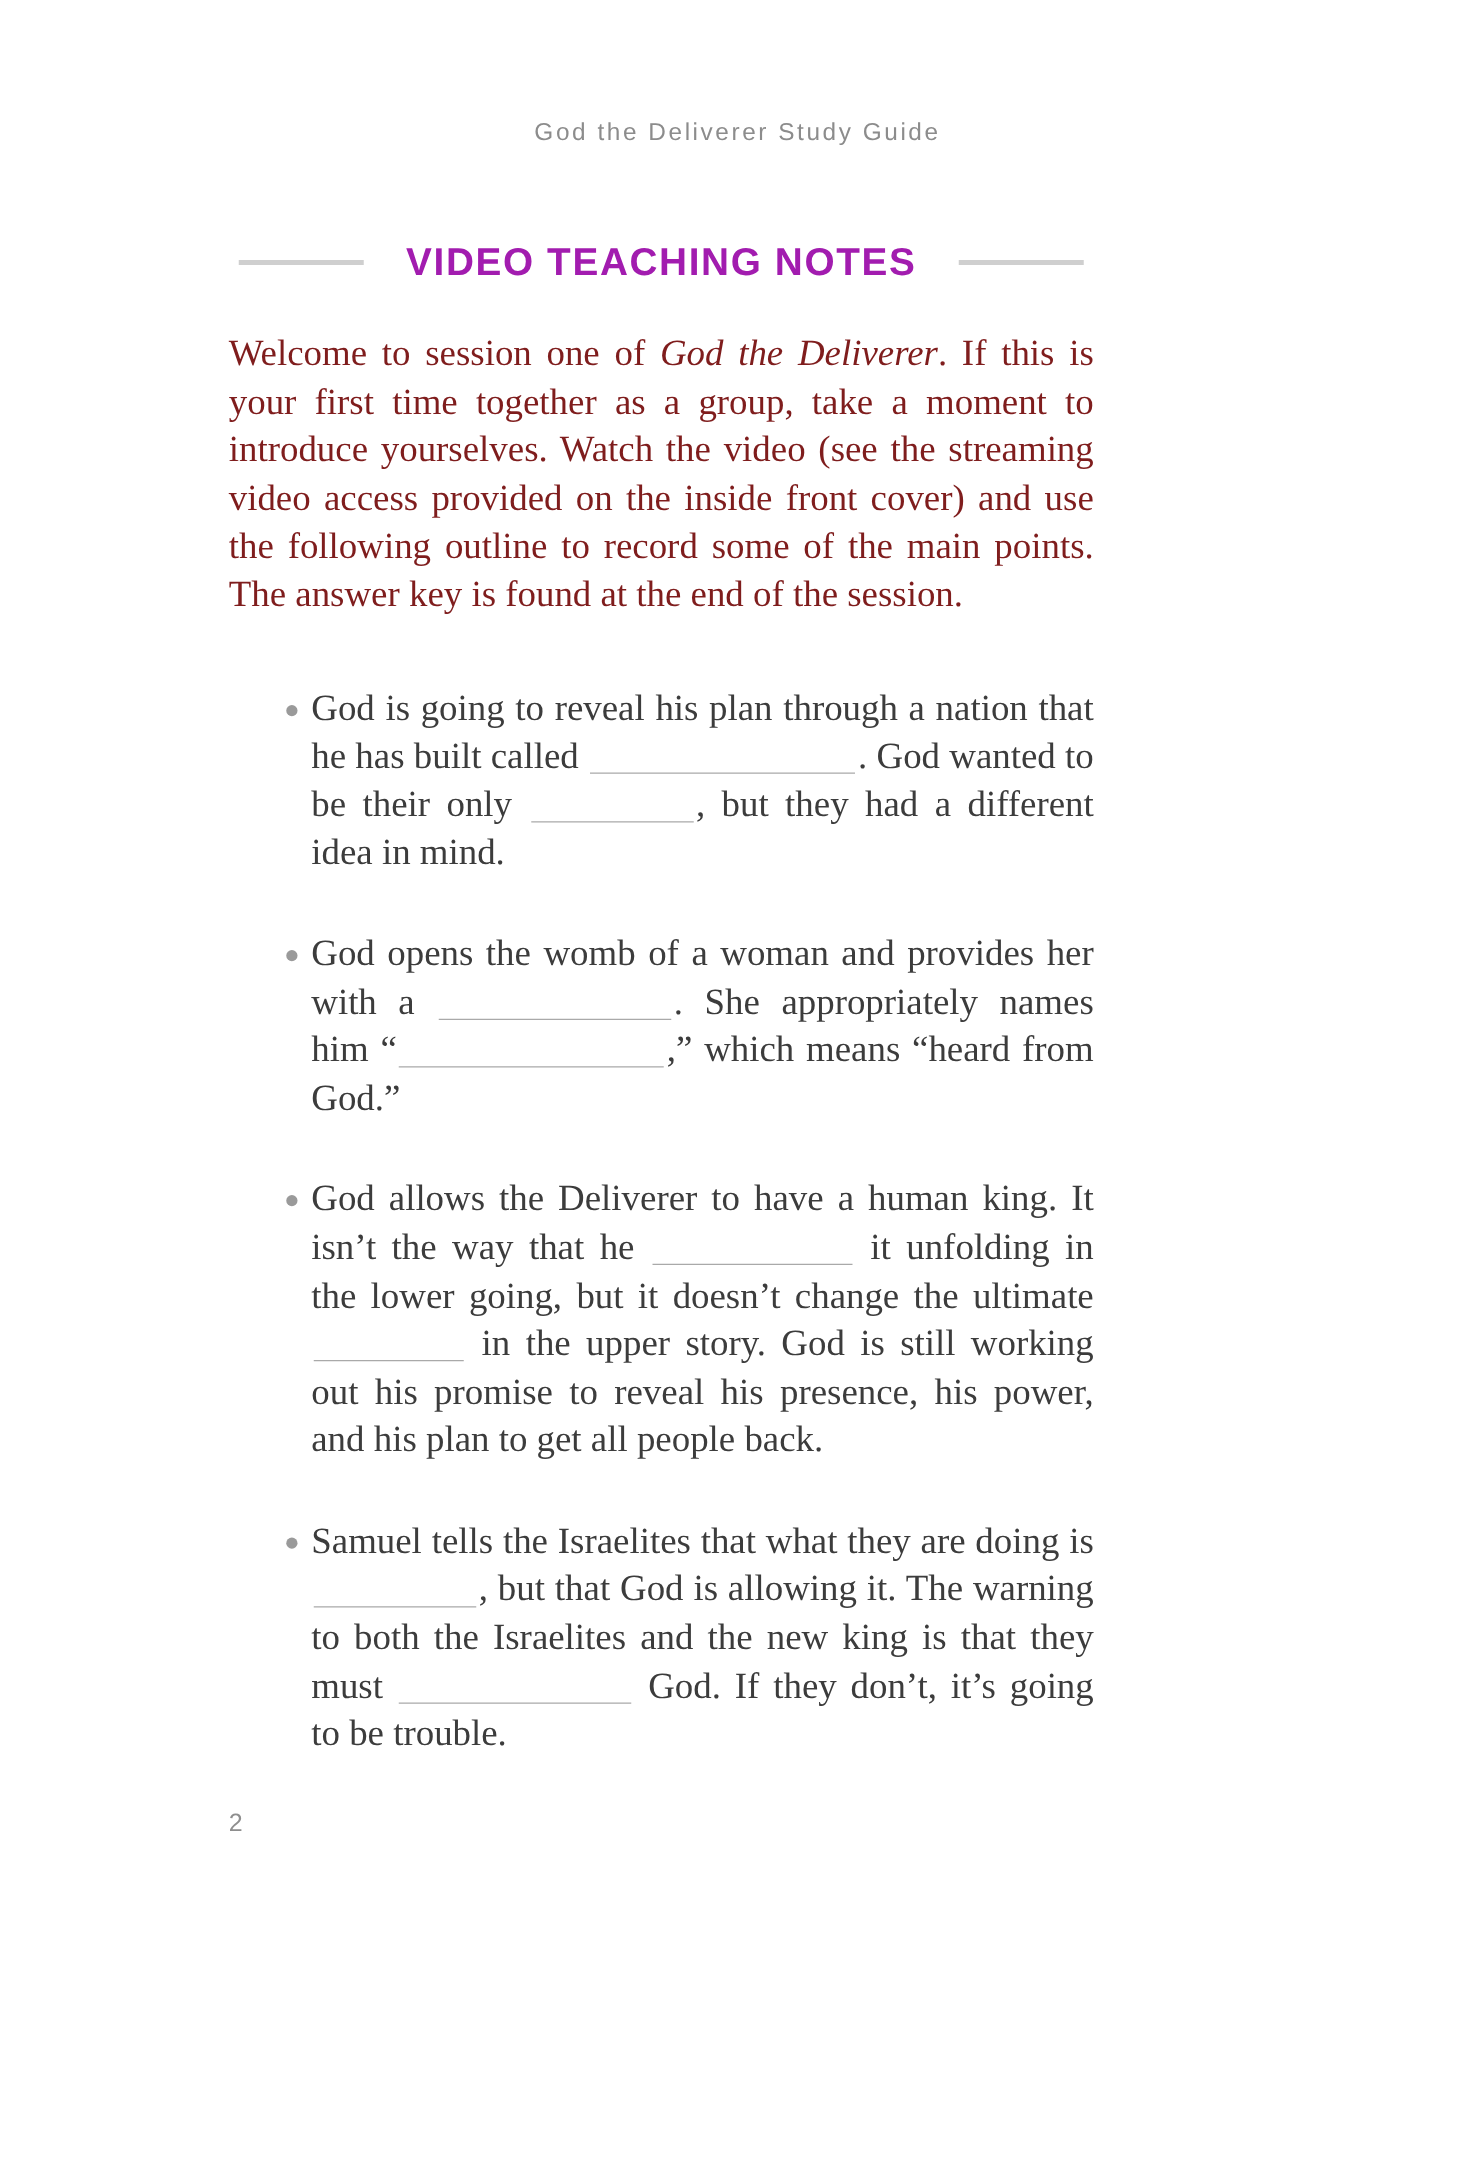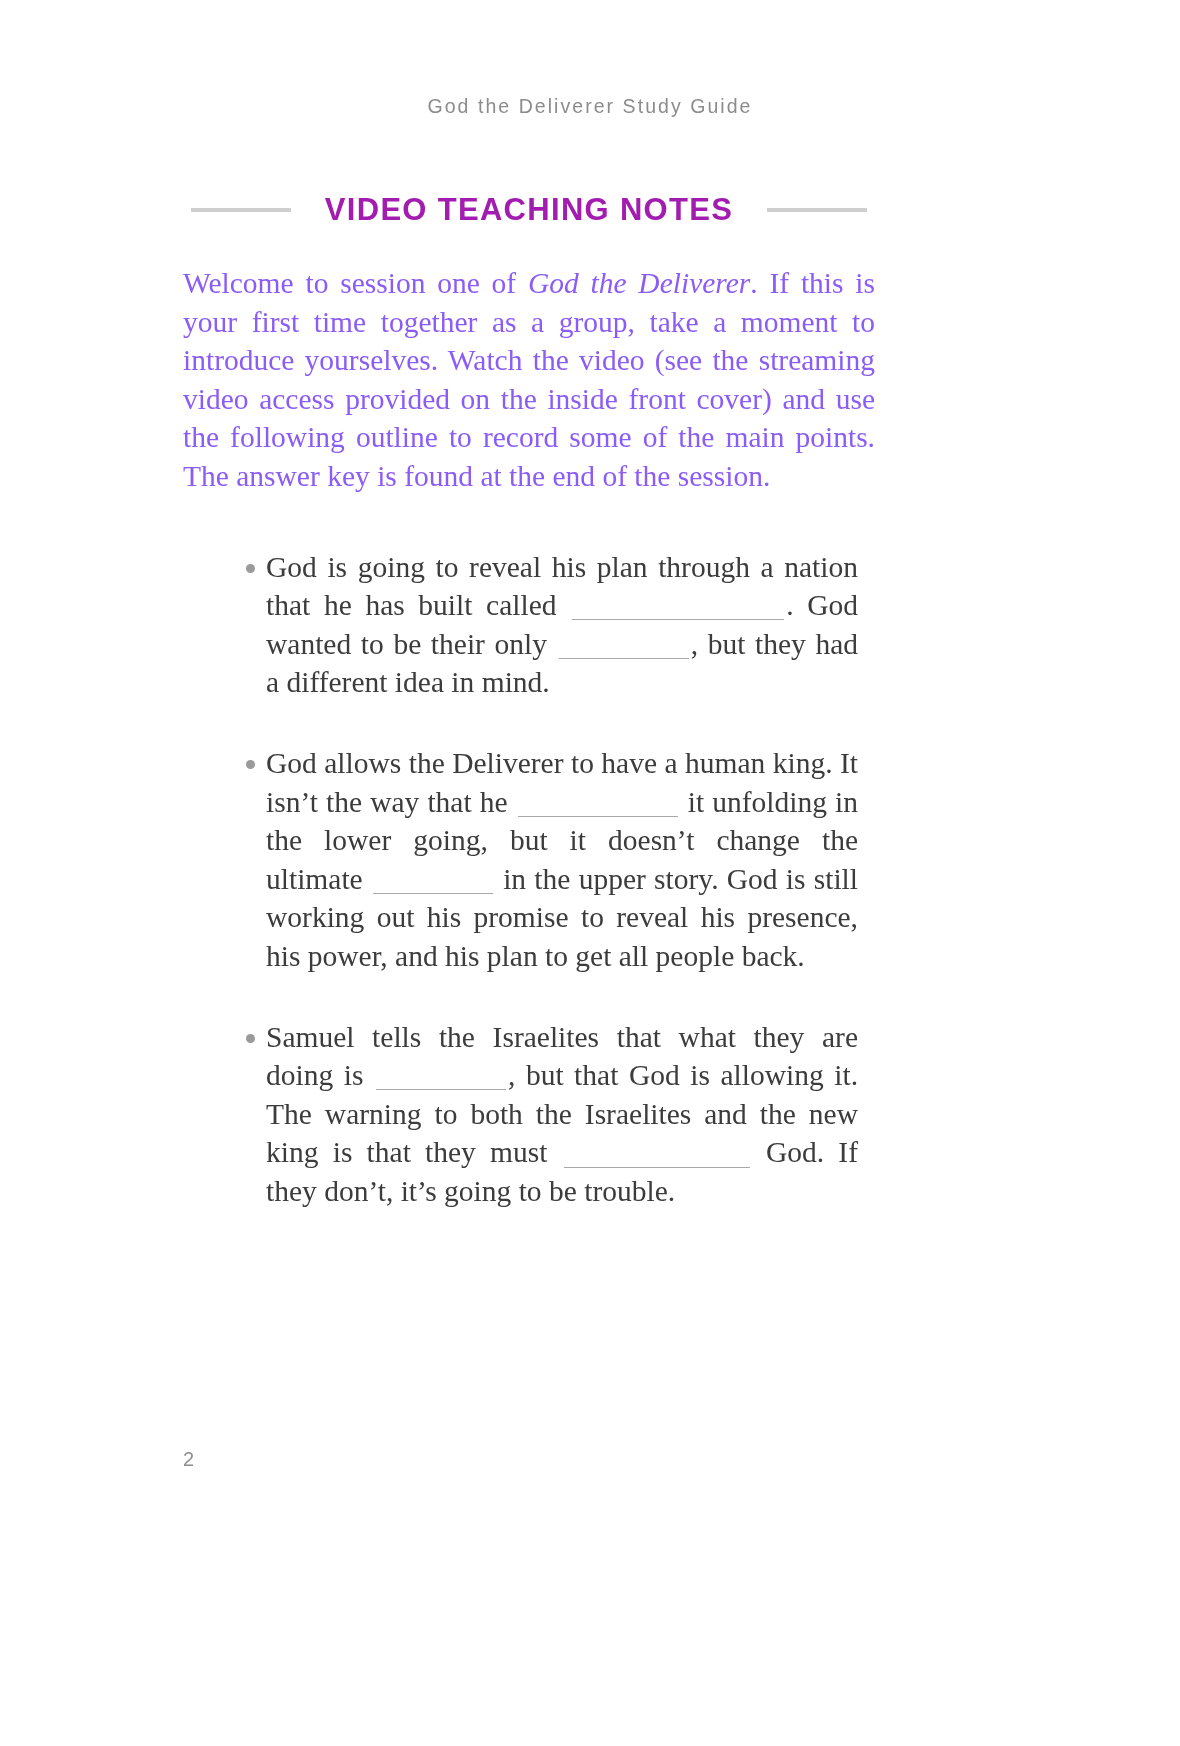--- a/index.html
+++ b/index.html
@@ -68,28 +68,28 @@
     position: absolute;
     top: 264px;
     left: 183px;
     width: 692px;
   }
 
   .intro {
     font-size: 29.5px;
     line-height: 38.6px;
     text-align: justify;
-    color: #8b5cf6;
+    color: #7f1d1d;
     margin: 0;
   }
   .intro .bk { font-style: italic; }
 
   ul.notes {
     list-style: none;
-    margin: 17px;
+    margin: 0;
     padding: 0;
   }
   ul.notes > li {
     position: relative;
     padding-left: 66px;
     margin-top: 42px;
     font-size: 29.5px;
     line-height: 38.6px;
     text-align: justify;
     color: #3c3c3c;
@@ -147,20 +147,24 @@
 
     <p class="intro"><span>Welcome to session one of </span><span class="bk">God the Deliverer</span><span>. If this is your first time together as a group, take a moment to introduce yourselves. Watch the video (see the streaming video access provided on the inside front cover) and use the following outline to record some of the main points. The answer key is found at the end of the session.</span></p>
 
     <ul class="notes">
 
       <li>
         <span class="bullet-dot"></span>
         <p><span>God is going to reveal his plan through a nation that he has built called </span><span class="blank b-xl"></span><span>. God wanted to be their only </span><span class="blank b-sm"></span><span>, but they had a different idea in mind.</span></p>
       </li>
 
+      <li>
+        <span class="bullet-dot"></span>
+        <p><span>God opens the womb of a woman and provides her with a </span><span class="blank b-lg"></span><span>. She appropriately names him “</span><span class="blank b-xl"></span><span>,” which means “heard from God.”</span></p>
+      </li>
 
       <li>
         <span class="bullet-dot"></span>
         <p><span>God allows the Deliverer to have a human king. It isn’t the way that he </span><span class="blank b-md"></span><span> it unfolding in the lower going, but it doesn’t change the ultimate </span><span class="blank b-xs"></span><span> in the upper story. God is still working out his promise to reveal his presence, his power, and his plan to get all people back.</span></p>
       </li>
 
       <li>
         <span class="bullet-dot"></span>
         <p><span>Samuel tells the Israelites that what they are doing is </span><span class="blank b-sm"></span><span>, but that God is allowing it. The warning to both the Israelites and the new king is that they must </span><span class="blank b-lg"></span><span> God. If they don’t, it’s going to be trouble.</span></p>
       </li>

